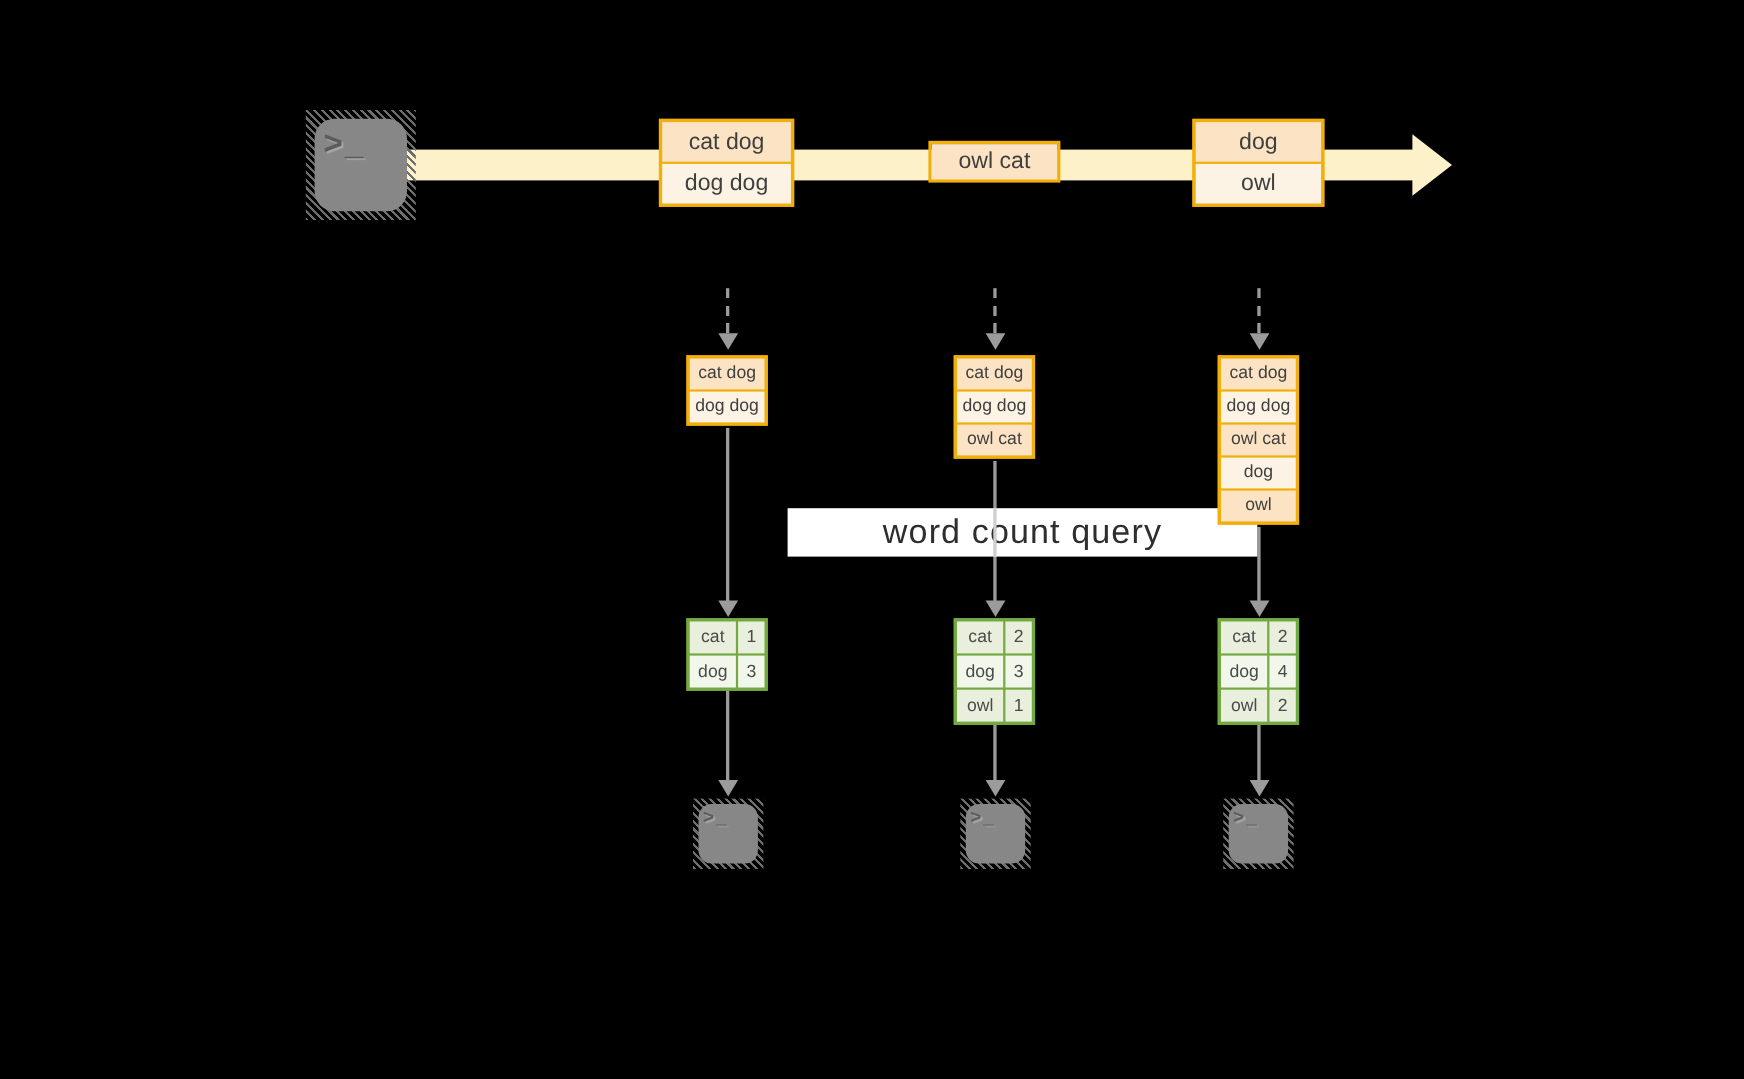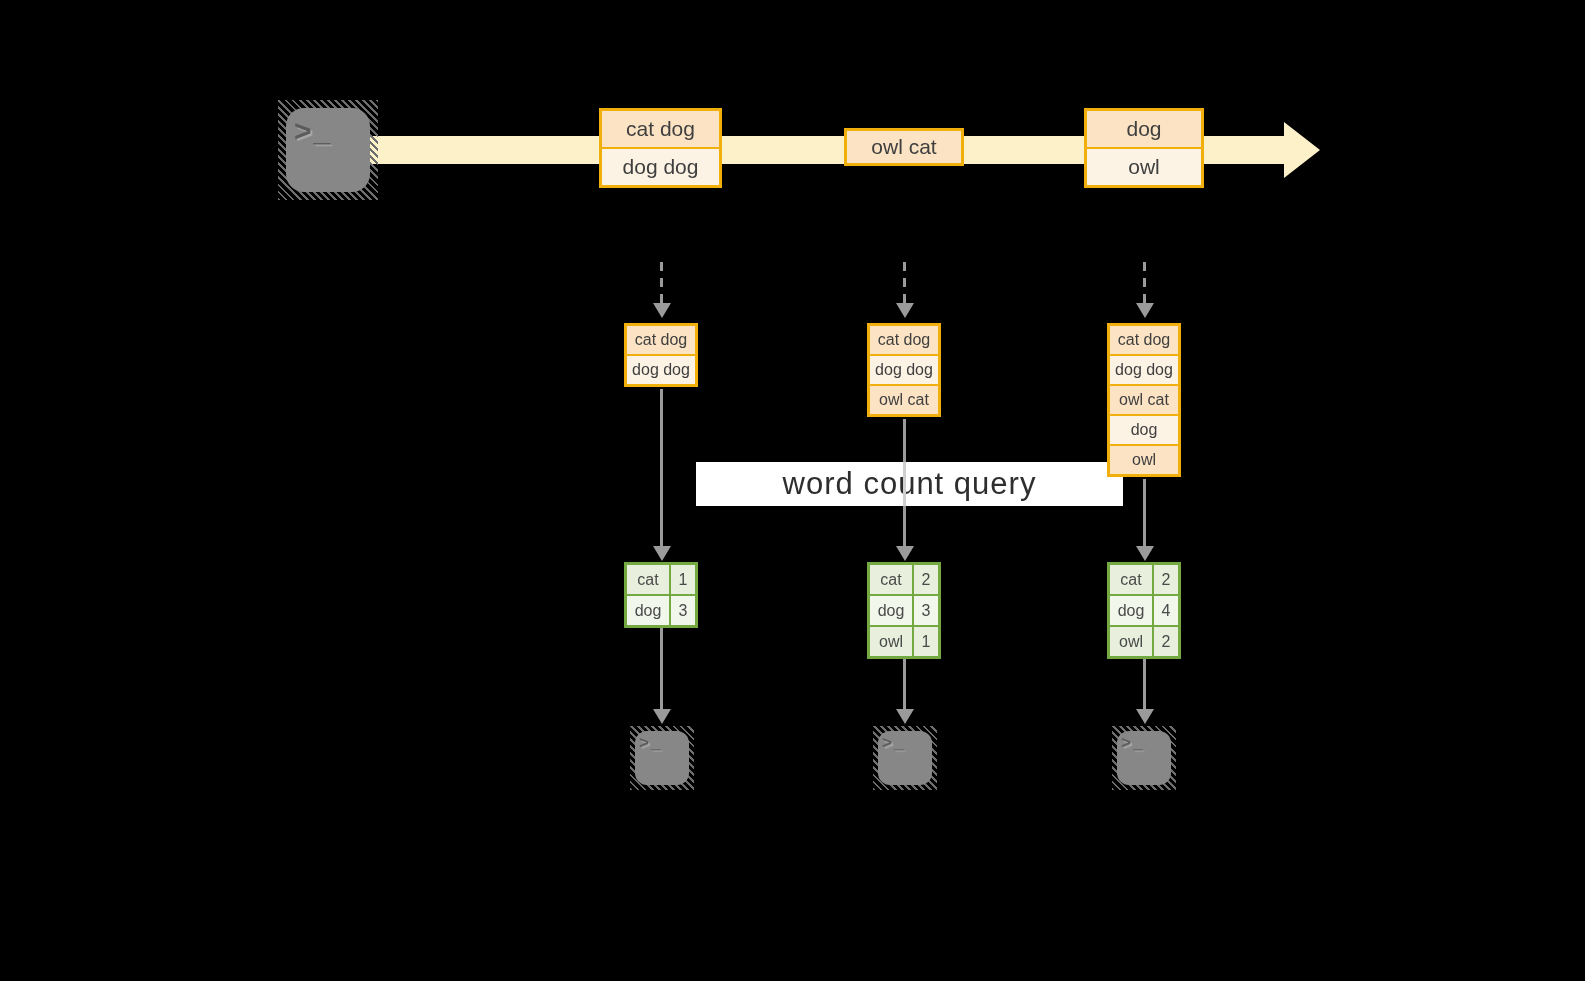--- a/index.html
+++ b/index.html
@@ -38,21 +38,21 @@
   .buf3{left:1107px;top:323px;width:68px;z-index:6;}
   .peach{background:#fbe3c4;}
   .cream{background:#fdf3e5;}
   
   .vline{position:absolute;width:3px;z-index:2;background:#9b9b9b;}
   .vdash{position:absolute;width:3px;z-index:2;
     background:repeating-linear-gradient(to bottom,#9b9b9b 0,#9b9b9b 9px,transparent 9px,transparent 16px);}
   .ahead{position:absolute;width:0;height:0;z-index:2;
     border-left:9px solid transparent;border-right:9px solid transparent;border-top:15px solid #9b9b9b;}
   
-  .banner{position:absolute;left:696px;top:462px;width:427px;height:44px;background:#fff;z-index:5;
+  .banner{position:absolute;left:716px;top:462px;width:427px;height:44px;background:#fff;z-index:5;
     display:flex;align-items:center;justify-content:center;}
   .banner-label{font-size:31px;color:#2e2e2e;letter-spacing:1px;}
   .thruline{position:absolute;left:903px;top:462px;width:3px;height:44px;background:#cfcfcf;z-index:7;}
   
   .wc{position:absolute;display:grid;grid-template-columns:42px 24px;gap:2px;
     background:#74a841;border:3px solid #74a841;z-index:3;}
   .wcell{height:29px;display:flex;align-items:center;justify-content:center;font-size:16px;color:#4a4a4a;}
   .sage{background:#e8efdc;}
   .pale{background:#f2f7ec;}
   .wc1{left:624px;top:562px;}

